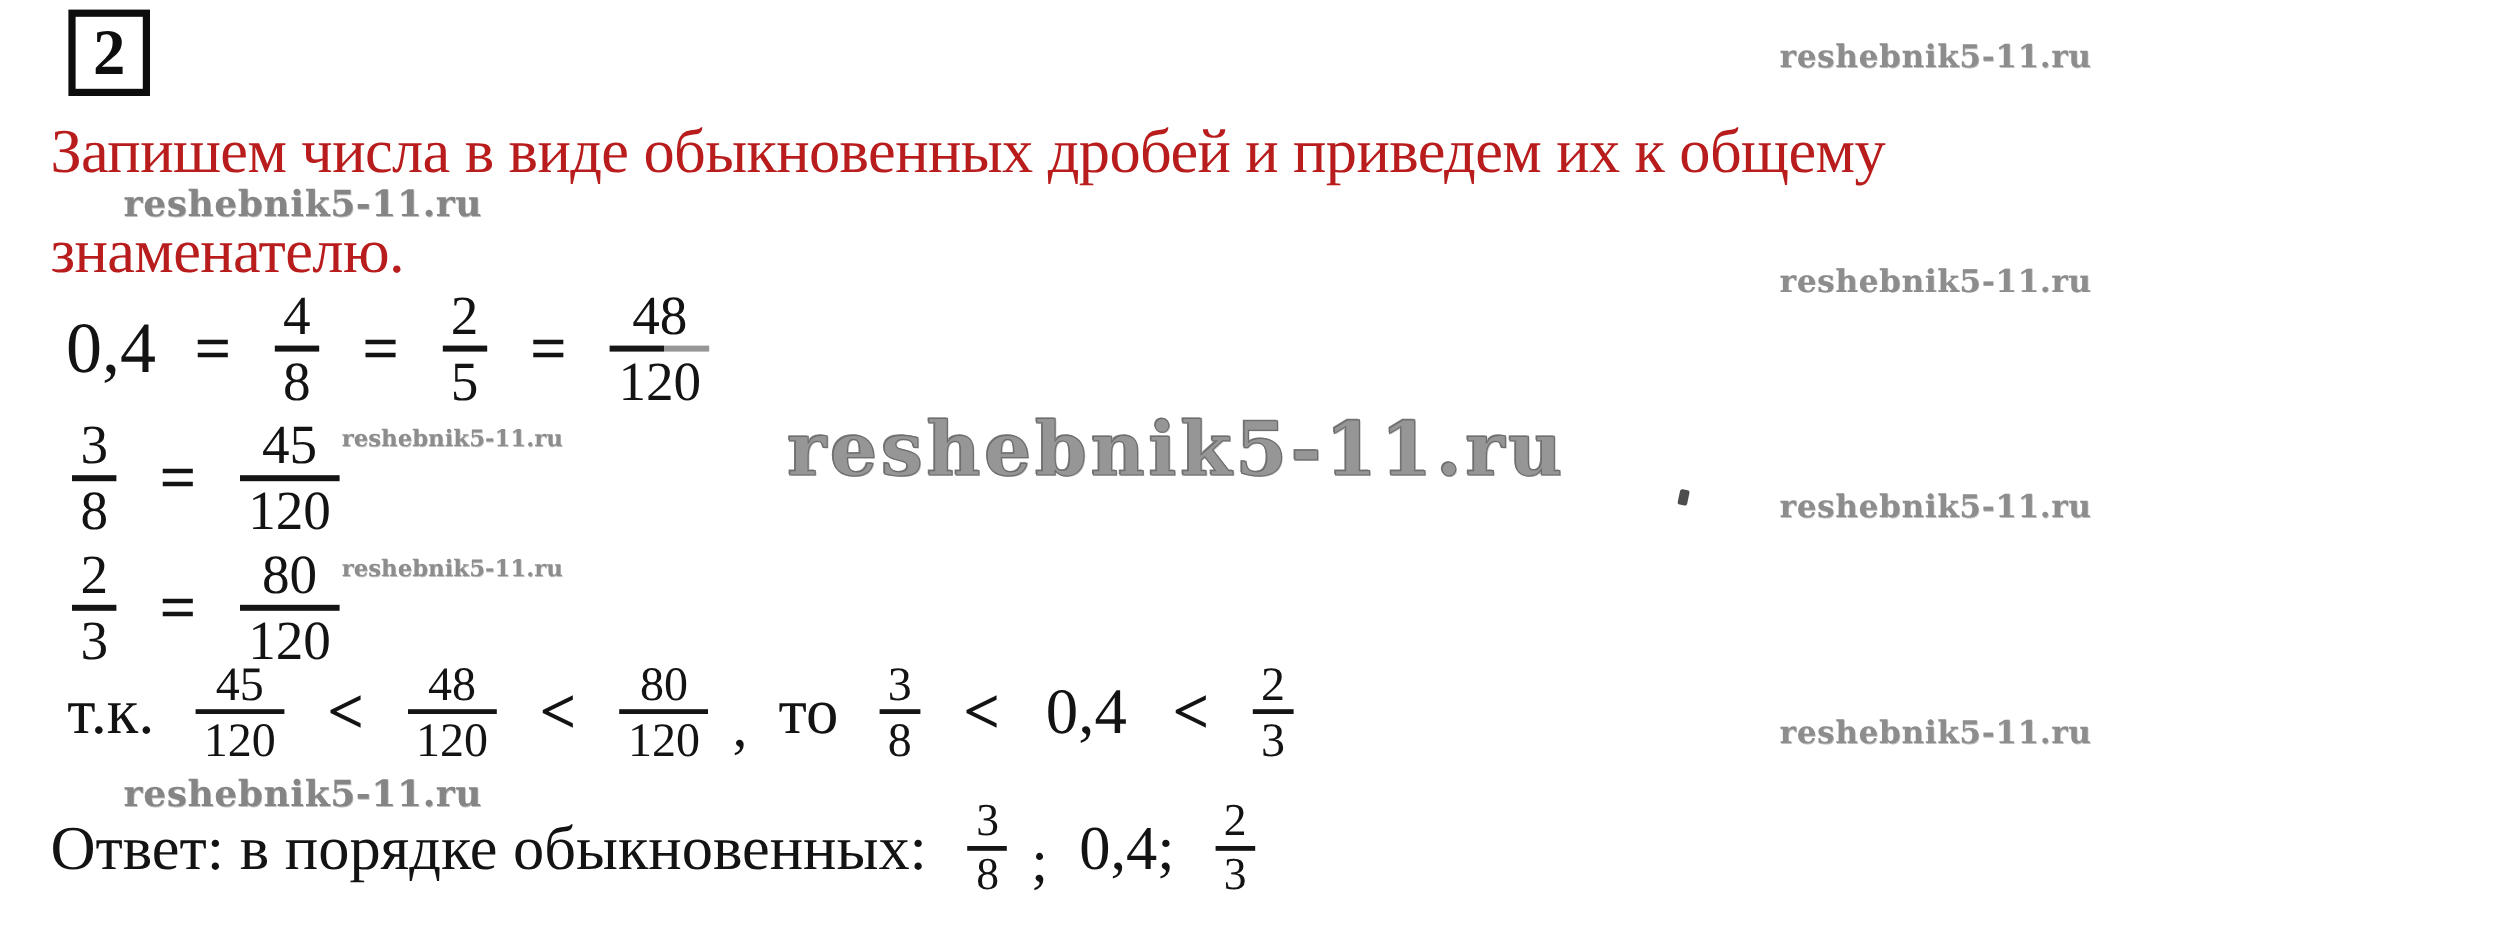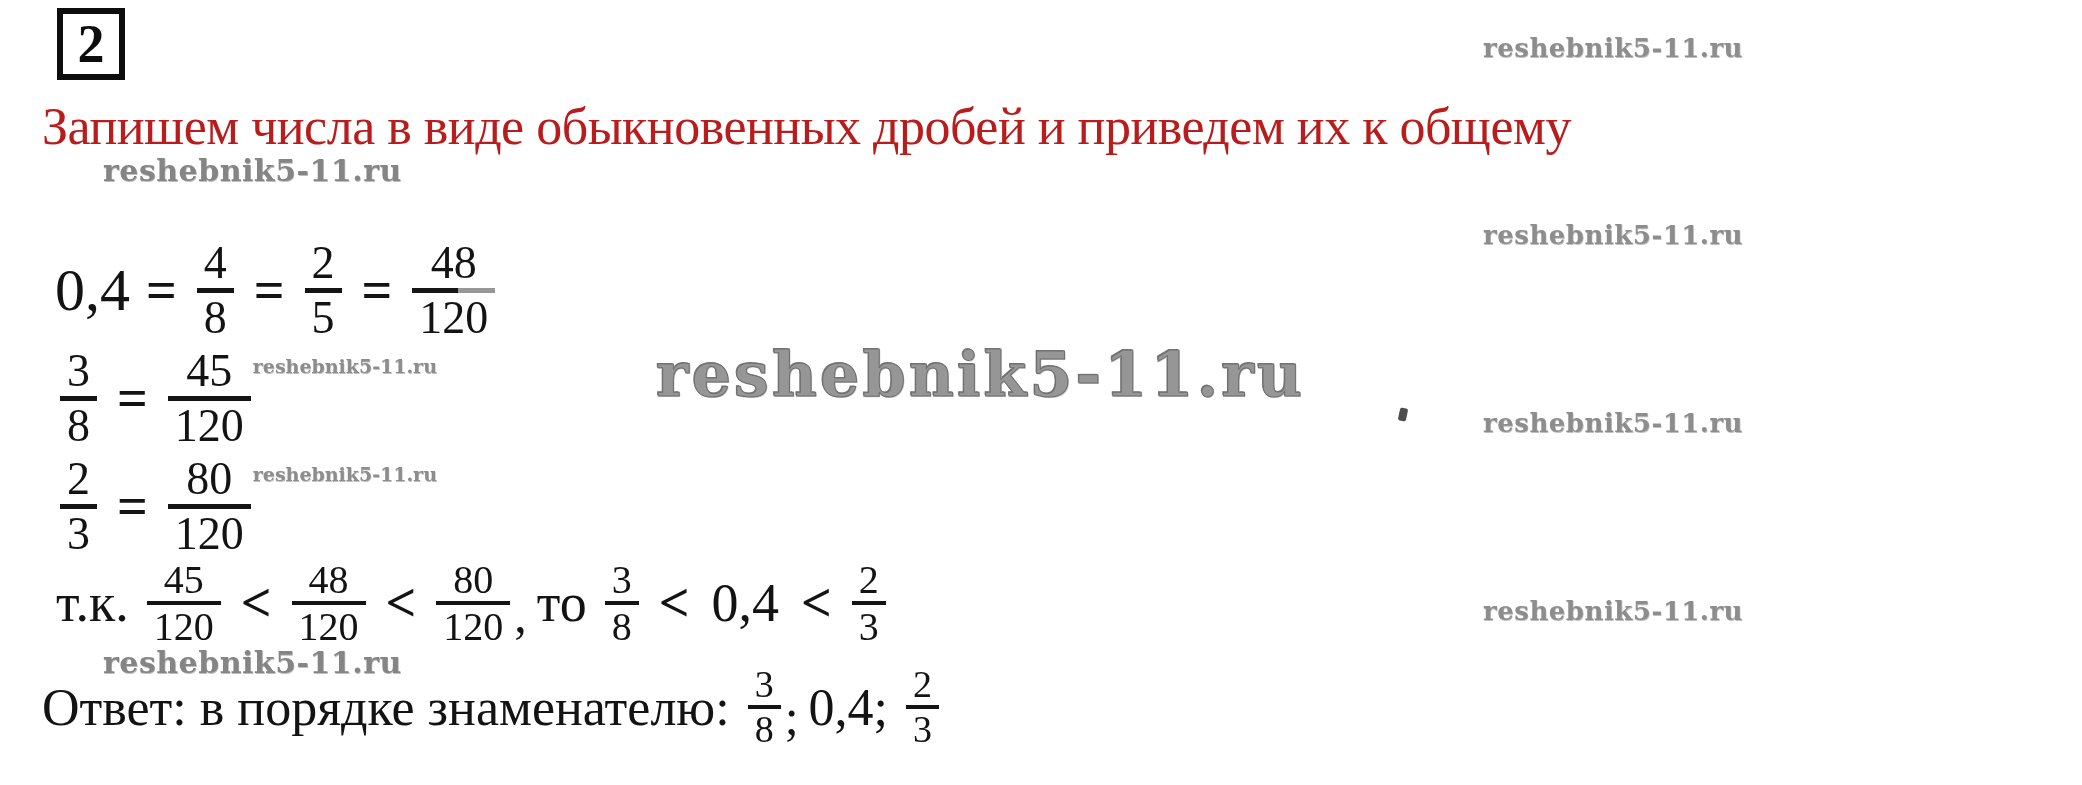--- a/index.html
+++ b/index.html
@@ -9,21 +9,21 @@
   }
   
   .problem-box{
     position:absolute;left:57px;top:8px;width:56px;height:60px;
     border:6px solid #0d0d0d;display:flex;align-items:center;justify-content:center;
     font-size:54px;font-weight:700;color:#0d0d0d;background:#fff;
   }
   
   .text-line{position:absolute;font-size:52px;letter-spacing:-0.5px;white-space:nowrap;color:#b91c1c;}
   
-  .math-row{position:absolute;display:flex;align-items:center;white-space:nowrap;color:#131313;}
+  .math-row{position:absolute;display:flex;align-items:center;white-space:nowrap;color:#131313;gap:16px;}
   .math-row .tok{font-size:54px;padding:0 10px;}
   .math-row .op{font-size:54px;font-weight:700;padding:0 12px;}
   .lhs-num{font-size:60px;padding-right:4px;}
   .frac{display:inline-flex;flex-direction:column;align-items:center;margin:0 8px;position:relative;}
   .frac .fnum,.frac .fden{line-height:1.08;padding:0 7px;position:relative;}
   .frac .fbar{height:5px;background:#141414;width:100%;}
   .frac-lg .fnum,.frac-lg .fden{font-size:46px;}
   .frac-md .fnum,.frac-md .fden{font-size:40px;}
   .frac-md .fbar{height:4px;}
   .frac-sm .fnum,.frac-sm .fden{font-size:38px;}
@@ -60,20 +60,21 @@
   </div>
 
   <div class="wm wm-side" style="left:1483px;top:33px;">reshebnik5-11.ru</div>
   <div class="wm wm-side" style="left:1483px;top:220px;">reshebnik5-11.ru</div>
   <div class="wm wm-side" style="left:1483px;top:408px;">reshebnik5-11.ru</div>
   <div class="wm wm-side" style="left:1483px;top:596px;">reshebnik5-11.ru</div>
   <div class="speck"></div>
 
   <div class="text-line" style="left:42px;top:97px;">Запишем числа в виде обыкновенных дробей и приведем их к общему</div>
   <div class="wm wm-mid" style="left:103px;top:153px;">reshebnik5-11.ru</div>
+  <div class="text-line" style="left:42px;top:181px;">знаменателю.</div>
 
   <div class="wm wm-central" style="left:656px;top:338px;">reshebnik5-11.ru</div>
 
   <div class="math-row" style="left:55px;top:238px;">
     <span class="lhs-num">0,4</span>
     <span class="op">=</span>
     <span class="frac frac-lg">
       <span class="fnum">4</span>
       <span class="fbar"></span>
       <span class="fden">8</span>
@@ -115,21 +116,21 @@
     </span>
     <span class="op">=</span>
     <span class="frac frac-lg">
       <span class="fnum">80</span>
       <span class="fbar"></span>
       <span class="fden">120</span>
       <span class="wm-frac">reshebnik5-11.ru</span>
     </span>
   </div>
 
-  <div class="math-row" style="left:46px;top:548px;margin-top:10px;">
+  <div class="math-row" style="left:46px;top:548px;">
     <span class="tok">т.к.</span>
     <span class="frac frac-md">
       <span class="fnum">45</span>
       <span class="fbar"></span>
       <span class="fden">120</span>
     </span>
     <span class="op">&lt;</span>
     <span class="frac frac-md">
       <span class="fnum">48</span>
       <span class="fbar"></span>
@@ -154,21 +155,21 @@
     <span class="frac frac-md">
       <span class="fnum">2</span>
       <span class="fbar"></span>
       <span class="fden">3</span>
     </span>
   </div>
 
   <div class="wm wm-mid" style="left:103px;top:645px;">reshebnik5-11.ru</div>
 
   <div class="math-row" style="left:42px;top:664px;">
-    <span class="tok" style="font-size:52px;padding-left:0;">Ответ: в порядке знаменателю:</span>
+    <span class="tok" style="font-size:52px;padding-left:0;">Ответ: в порядке обыкновенных:</span>
     <span class="frac frac-sm">
       <span class="fnum">3</span>
       <span class="fbar"></span>
       <span class="fden">8</span>
     </span>
     <span class="low-punct">;</span>
     <span class="tok" style="font-size:52px;">0,4;</span>
     <span class="frac frac-sm">
       <span class="fnum">2</span>
       <span class="fbar"></span>

